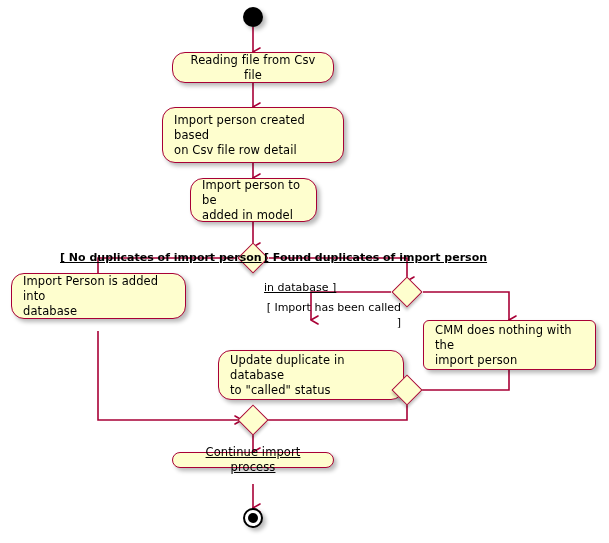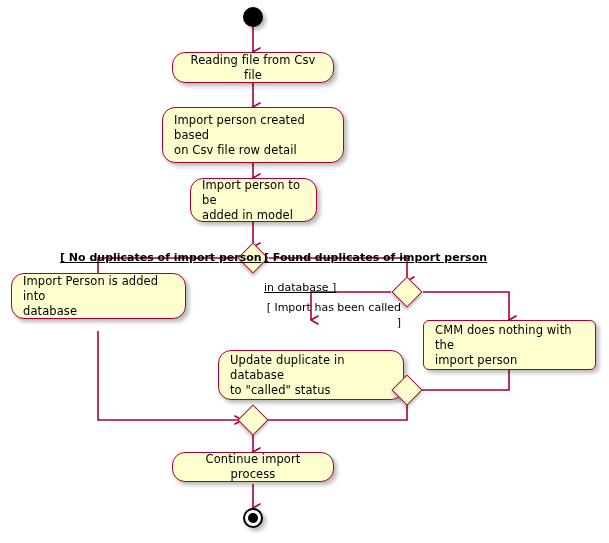--- a/index.html
+++ b/index.html
@@ -197,21 +197,21 @@
 
   <div class="node activity" style="left:423px; top:320px; width:173px; height:50px;border-radius:6px;">
     <div class="label">CMM does nothing with the
 import person</div>
   </div>
 
   <div class="node diamond" style="left:396px; top:379px;"></div>
 
   <div class="node diamond" style="left:242px; top:409px;"></div>
 
-  <div class="node activity center" style="left:172px; top:452px; width:162px; height:30px;">
+  <div class="node activity center" style="left:172px; top:452px; width:162px; height:16px;text-decoration:underline;">
     <div class="label">Continue import process</div>
   </div>
 
   <div class="node end-node" style="left:243px; top:508px;">
     <div class="inner-dot"></div>
   </div>
 
 </div>
 
 </body></html>

